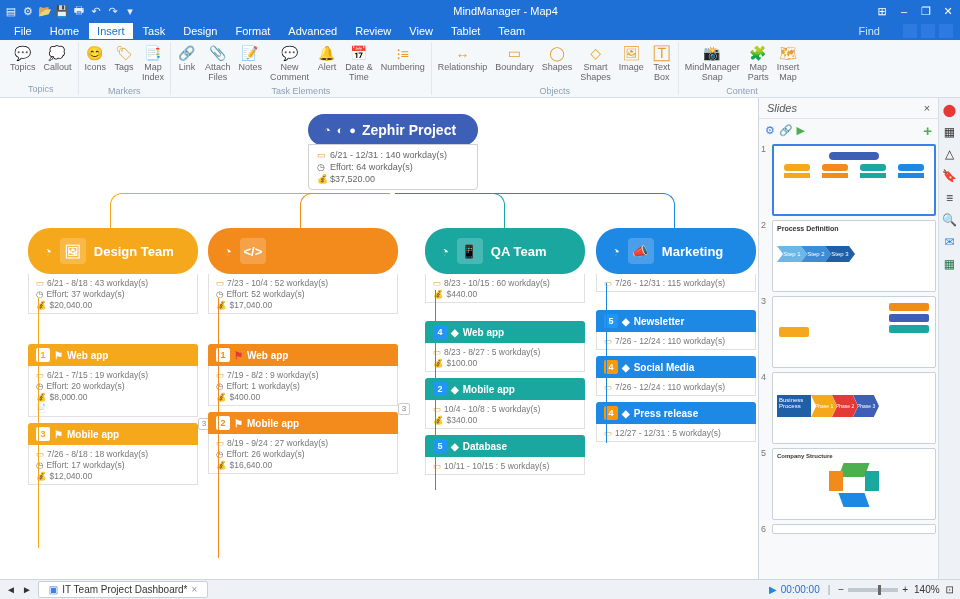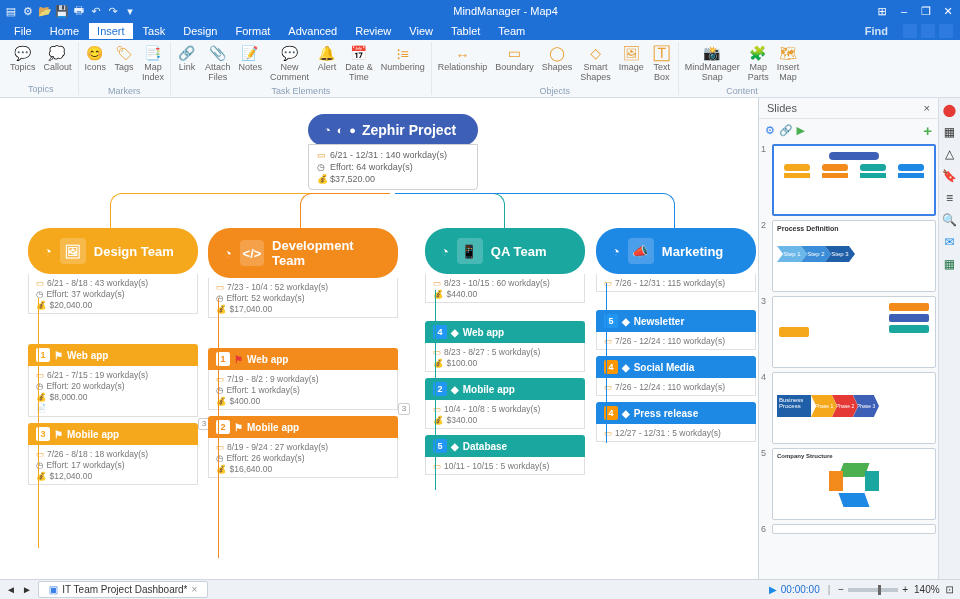--- a/index.html
+++ b/index.html
@@ -7,21 +7,21 @@
 .titlebar{height:22px;background:#1e6fd6;display:flex;align-items:center;padding:0 4px;color:#fff;}
 .titlebar .qat{display:flex;gap:3px;}
 .titlebar .qat-btn{width:14px;height:14px;display:flex;align-items:center;justify-content:center;opacity:.9;}
 .titlebar .title{flex:1;text-align:center;font-size:11px;}
 .titlebar .winctl{display:flex;gap:6px;}
 .titlebar .winctl span{width:16px;text-align:center;cursor:pointer;}
 .menubar{height:18px;background:#1e6fd6;display:flex;align-items:center;padding:0 6px;gap:2px;font-size:11px;}
 .menubar .tab{padding:2px 8px;color:#fff;cursor:pointer;}
 .menubar .tab.active{background:#fff;color:#1e6fd6;}
 .menubar .spacer{flex:1;}
-.menubar .find{color:#cfe1f6;font-size:11px;margin-right:12px;font-weight:bold;}
+.menubar .find{color:#cfe1f6;font-size:11px;margin-right:20px;}
 .menubar .mini{width:14px;height:14px;background:#2d7be0;margin:0 1px;}
 .ribbon{height:58px;background:#f5f8fb;border-bottom:1px solid #d6dde6;display:flex;padding:2px 4px;}
 .rgroup{display:flex;flex-direction:column;align-items:center;padding:0 2px;border-right:1px solid #e2e8ef;}
 .rgroup:last-child{border-right:none;}
 .rgroup .btns{display:flex;gap:0;flex:1;align-items:flex-start;}
 .rbtn{display:flex;flex-direction:column;align-items:center;padding:2px 4px;cursor:pointer;min-width:28px;}
 .rbtn .ico{width:18px;height:18px;display:flex;align-items:center;justify-content:center;font-size:14px;color:#e89c2d;}
 .rbtn .lbl{font-size:9px;color:#666;text-align:center;line-height:1.1;margin-top:1px;}
 .rgroup .gname{font-size:9px;color:#8ba0b8;padding:1px 0;}
 .main{display:flex;height:481px;}
@@ -33,21 +33,21 @@
 .team{position:absolute;}
 .team-head{color:#fff;padding:10px 16px;border-radius:22px;font-weight:bold;font-size:13px;display:flex;align-items:center;gap:8px;min-width:150px;}
 .team-info{background:#fff;border:1px solid #e0e0e0;border-top:none;padding:3px 7px;font-size:8.5px;color:#777;}
 .team-info div{display:flex;align-items:center;gap:3px;padding:0.5px 0;}
 .subtask{margin-top:6px;}
 .sub-head{color:#fff;padding:4px 8px;border-radius:3px 3px 0 0;font-size:10px;font-weight:bold;display:flex;align-items:center;gap:4px;}
 .sub-body{background:#fff;border:1px solid #e0e0e0;border-top:none;padding:3px 7px;font-size:8.5px;color:#777;}
 .sub-body div{display:flex;align-items:center;gap:3px;padding:0.5px 0;}
 .badge{position:absolute;width:12px;height:12px;background:#fff;border:1px solid #ccc;border-radius:2px;font-size:8px;text-align:center;line-height:10px;color:#888;}
 .slides{width:180px;border-left:1px solid #d0d6dd;background:#f7f9fb;display:flex;flex-direction:column;}
-.slides-head{padding:4px 8px;font-size:11px;color:#555;border-bottom:1px solid #e0e4e9;display:flex;align-items:flex-end;}
+.slides-head{padding:4px 8px;font-size:11px;color:#555;border-bottom:1px solid #e0e4e9;display:flex;align-items:flex-end;font-style:italic;}
 .slides-tools{padding:3px 6px;display:flex;align-items:center;gap:4px;}
 .slides-tools .plus{margin-left:auto;color:#4caf50;font-size:15px;font-weight:bold;}
 .slides-list{flex:1;overflow:auto;padding:2px 2px;}
 .slide{display:flex;gap:3px;margin-bottom:4px;}
 .slide-num{width:8px;font-size:9px;color:#777;}
 .slide-thumb{flex:1;height:72px;background:#fff;border:1px solid #c8d0da;border-radius:2px;padding:4px;position:relative;overflow:hidden;}
 .slide.active .slide-thumb{border:2px solid #3a80e8;}
 .sidebar-icons{width:22px;background:#eef2f6;border-left:1px solid #d6dde6;display:flex;flex-direction:column;align-items:center;padding-top:4px;gap:6px;}
 .sidebar-icons span{width:16px;height:16px;font-size:12px;cursor:pointer;display:flex;align-items:center;justify-content:center;}
 .tabbar{height:20px;background:#eef2f6;border-top:1px solid #d0d6dd;display:flex;align-items:center;padding:0 6px;font-size:10px;}
@@ -307,21 +307,20 @@
             </div>
         </div>
       </div>
     </div>
     <div class="badge" style="left:198px;top:320px;">3</div>
 
     <div class="team" style="left:208px;top:130px;width:190px;">
       <div class="team-head" style="background:#f28a1c;">
         <span>◔</span>
         <span class="team-ico">&lt;/&gt;</span>
-        <span>Development Team</span>
       </div>
       <div class="team-info">
         <div>
             <span class="ic-cal">▭</span>
             <span>7/23 - 10/4 : 52 workday(s)</span>
           </div>
         <div>
             <span>◷</span>
             <span>Effort: 52 workday(s)</span>
           </div>

